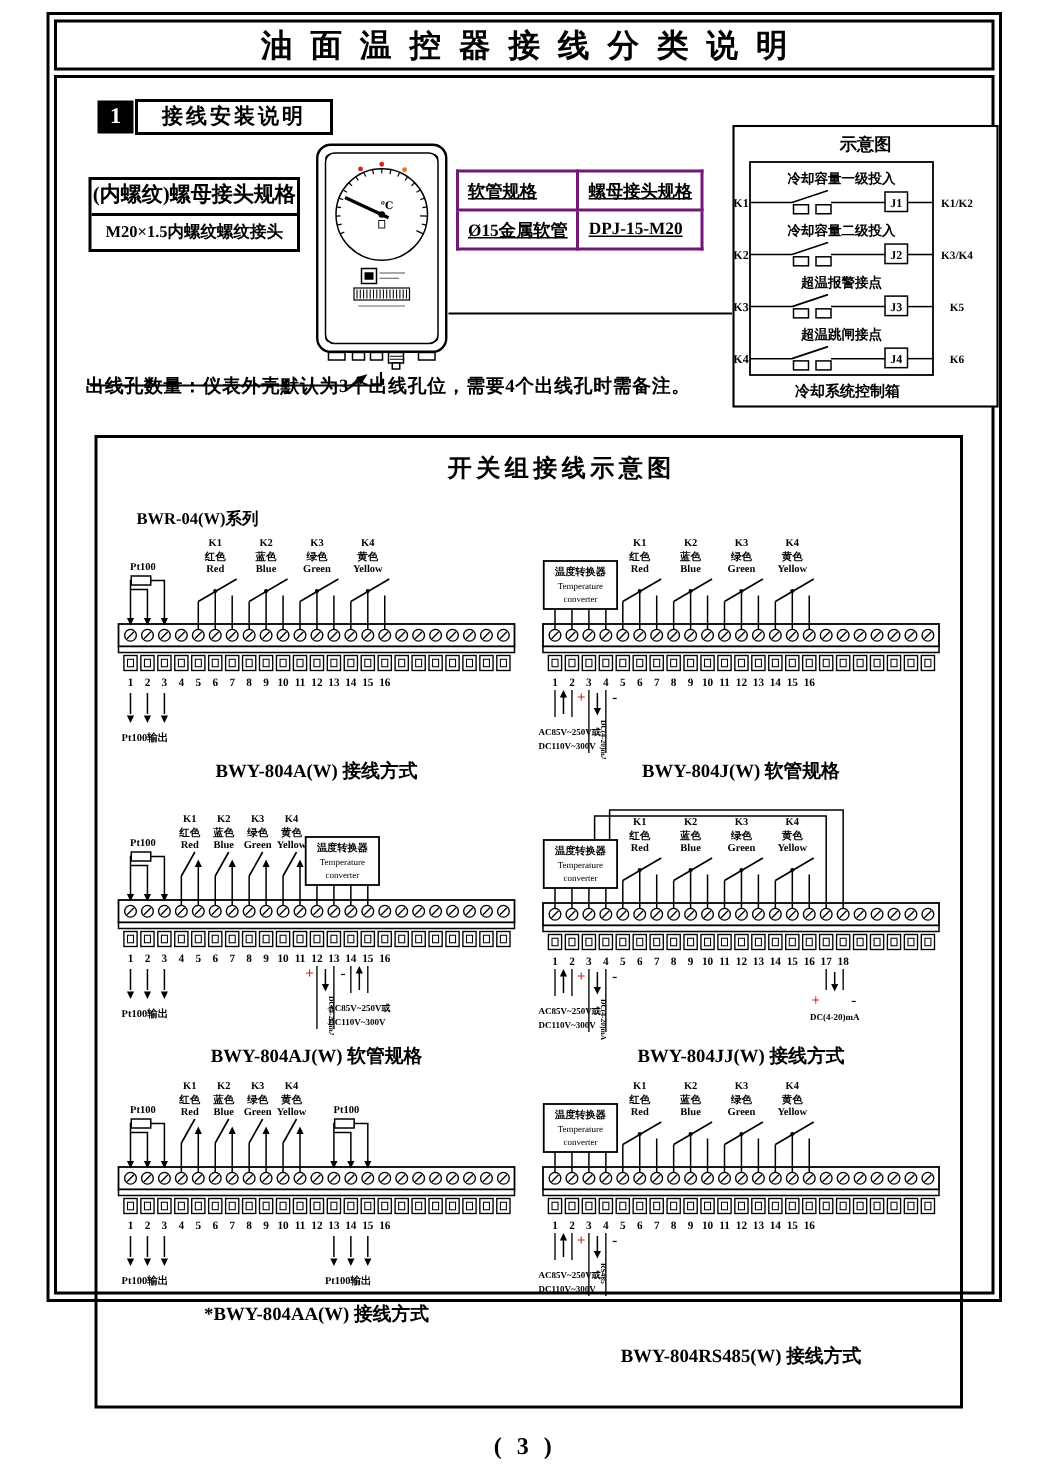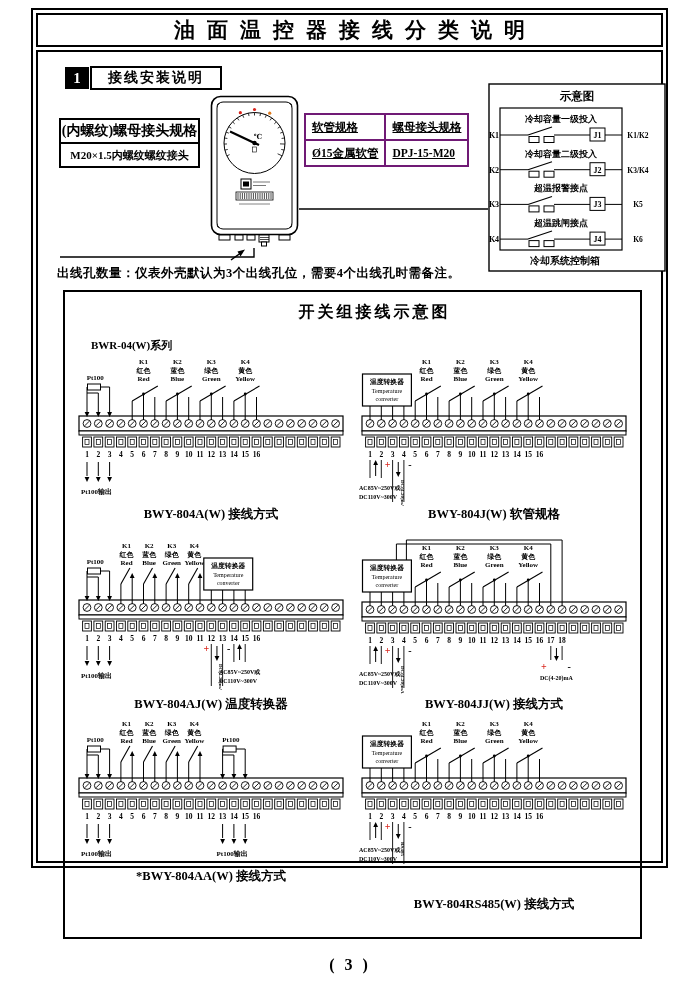--- a/index.html
+++ b/index.html
@@ -12,21 +12,21 @@
 .sec-hdr{position:absolute;left:27px;top:14px;display:flex;align-items:center;}
 .sec-num{width:24px;height:22px;background:#000;color:#fff;font-size:15px;font-weight:bold;text-align:center;line-height:22px;}
 .sec-title{border:2px solid #000;margin-left:1px;padding:1px 16px;font-size:14px;font-weight:bold;letter-spacing:2px;white-space:nowrap;}
 .nut-box{position:absolute;left:21px;top:66px;width:141px;border:2px solid #000;text-align:center;font-weight:bold;background:#fff;}
 .nut-box .r1{font-size:14px;line-height:22px;border-bottom:2px solid #000;white-space:nowrap;}
 .nut-box .r2{font-size:11px;line-height:22px;white-space:nowrap;}
 .gauge{position:absolute;left:172px;top:43px;}
 .hose{position:absolute;left:266px;top:61px;border-collapse:collapse;background:#fff;}
 .hose td{border:2px solid #701a75;font-size:11.5px;font-weight:bold;text-align:left;height:26px;padding:0 6px;white-space:nowrap;text-decoration:underline;}
 .schematic{position:absolute;left:450px;top:31px;}
-.note{position:absolute;left:19px;top:213px;font-size:12.5px;font-weight:bold;letter-spacing:0.5px;white-space:nowrap;}
+.note{position:absolute;left:19px;top:197px;font-size:12.5px;font-weight:bold;letter-spacing:0.5px;white-space:nowrap;}
 .overlay{position:absolute;left:0;top:0;pointer-events:none;}
 .wiring-box{position:absolute;left:25px;top:238px;width:579px;height:649px;border:2px solid #000;padding-left:22px;}
 .wiring-title{position:absolute;top:10px;width:100%;text-align:center;font-size:16px;font-weight:bold;letter-spacing:3px;}
 .series{position:absolute;left:26px;top:46px;font-size:11px;font-weight:bold;}
 .dcell{position:absolute;}
 .dcap{position:absolute;width:276px;text-align:center;font-size:12.5px;font-weight:bold;white-space:nowrap;}
 .pageno{position:absolute;left:0;top:956px;width:700px;text-align:center;font-size:16px;font-weight:bold;letter-spacing:3px;}
 svg text{font-family:"Liberation Serif","DejaVu Serif",serif;}
 </style>
 </head>
@@ -691,21 +691,21 @@
               <line x1="143.95000000000002" y1="108" x2="143.95000000000002" y2="118" stroke="#000" stroke-width="1"></line>
               <polygon points="141.55,118 146.35000000000002,118 143.95000000000002,123" fill="#000"></polygon>
               <text x="0" y="0" font-size="5" text-anchor="start" font-weight="bold" fill="#000" transform="translate(146.45000000000002,126) rotate(90)">DC(4-20)mA</text>
               <line x1="160.9" y1="106" x2="160.9" y2="124" stroke="#000" stroke-width="0.9"></line>
               <line x1="172.20000000000002" y1="106" x2="172.20000000000002" y2="124" stroke="#000" stroke-width="0.9"></line>
               <line x1="166.55" y1="122" x2="166.55" y2="110" stroke="#000" stroke-width="1"></line>
               <polygon points="164.15,111 168.95000000000002,111 166.55,106" fill="#000"></polygon>
               <text x="145.9" y="136" font-size="6" text-anchor="start" font-weight="bold" fill="#000">AC85V~250V或</text>
               <text x="145.9" y="145" font-size="6" text-anchor="start" font-weight="bold" fill="#000">DC110V~300V</text>
             </svg>
-            <div class="dcap" style="left: 8px; top: 404px;">BWY-804AJ(W) 温度转换器</div>
+            <div class="dcap" style="left: 8px; top: 404px;">BWY-804AJ(W) 软管规格</div>
             <svg class="dcell" width="276" height="162" viewBox="0 0 276 162" style="left: 291px; top: 240px;">
               <rect x="6" y="70" width="264" height="15" fill="#fff" stroke="#000" stroke-width="1.2"></rect>
               <circle cx="14" cy="77.5" r="3.9" fill="#fff" stroke="#000" stroke-width="0.9"></circle>
               <line x1="11.7" y1="79.8" x2="16.3" y2="75.2" stroke="#000" stroke-width="0.9"></line>
               <circle cx="25.3" cy="77.5" r="3.9" fill="#fff" stroke="#000" stroke-width="0.9"></circle>
               <line x1="23" y1="79.8" x2="27.6" y2="75.2" stroke="#000" stroke-width="0.9"></line>
               <circle cx="36.6" cy="77.5" r="3.9" fill="#fff" stroke="#000" stroke-width="0.9"></circle>
               <line x1="34.300000000000004" y1="79.8" x2="38.9" y2="75.2" stroke="#000" stroke-width="0.9"></line>
               <circle cx="47.900000000000006" cy="77.5" r="3.9" fill="#fff" stroke="#000" stroke-width="0.9"></circle>
               <line x1="45.60000000000001" y1="79.8" x2="50.2" y2="75.2" stroke="#000" stroke-width="0.9"></line>

